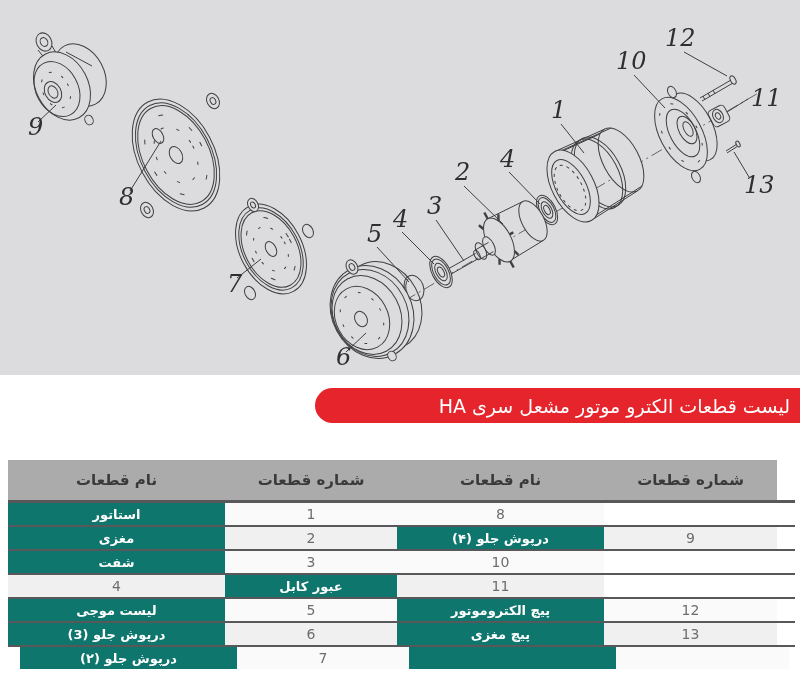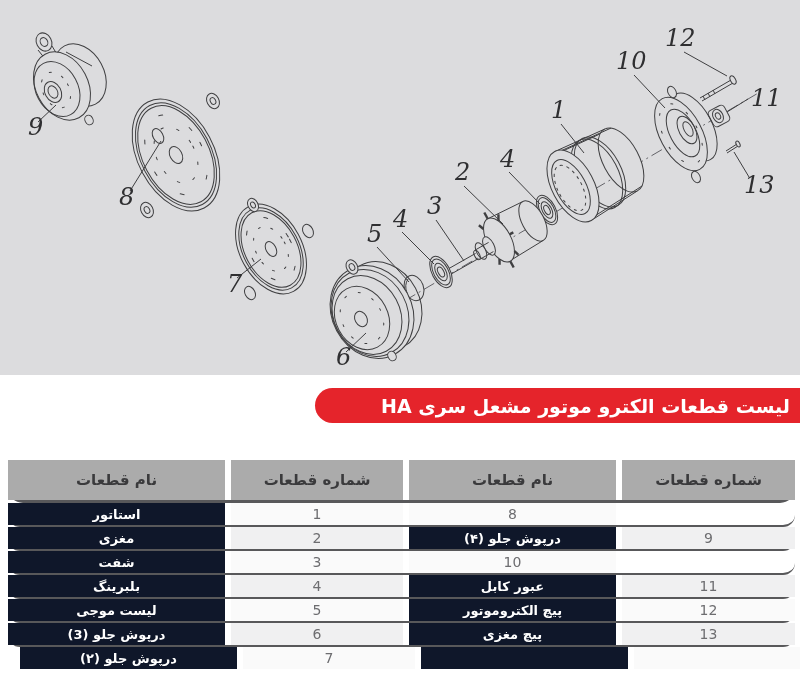--- a/index.html
+++ b/index.html
@@ -16,38 +16,37 @@
   .leader{stroke:#3f3f41;stroke-width:1;}
   .plabel{font-family:"DejaVu Serif","Liberation Serif",serif;font-style:italic;
           font-size:24px;fill:#2f2f31;}
   
   .banner{
     margin:13px 0 0 315px;height:35px;width:485px;background:#e5242b;
     border-radius:18px 0 0 18px;direction:rtl;display:flex;align-items:center;
     justify-content:flex-start;padding:0;box-sizing:border-box;
   }
   .banner span{
-    color:#ffffff;font-size:19px;font-weight:bold;padding-right:10px;
+    color:#ffffff;font-size:19px;font-weight:normal;padding-right:10px;
     white-space:nowrap;letter-spacing:0;
   }
   
   .ptable{margin:37px 5px 0 8px;width:787px;}
   .trow{
-    display:grid;grid-template-columns:217px 172px 207px 173px;column-gap:6px;
+    display:grid;grid-template-columns:217px 172px 207px 173px;
     border-bottom:2px solid #58585a;
-    border-radius:15px;
   }
   .trow:last-child{border-bottom:none;padding-left:12px;}
   .thead{border-bottom:3px solid #58585a;}
   .cell{
     display:flex;align-items:center;justify-content:center;
     height:22px;font-size:13px;direction:rtl;
   }
   .thead .cell{height:40px;background:#ababab;color:#3a3a3c;font-size:15px;font-weight:600;}
-  .cell.name{background:#0f172a;color:#ffffff;font-weight:bold;}
+  .cell.name{background:#0f766e;color:#ffffff;font-weight:bold;}
   .cell.num{color:#6d6d70;font-size:14px;direction:ltr;}
   .cell.num.a{background:#fafafa;}
   .cell.num.b{background:#f0f0f1;}
 </style>
 </head>
 <body>
 
 <div class="stage">
 
   <div class="diagram">
@@ -258,21 +257,20 @@
           <div class="cell num b">2</div>
           <div class="cell name">درپوش جلو (۴)</div>
           <div class="cell num b">9</div>
         </div>
         <div class="trow">
           <div class="cell name">شفت</div>
           <div class="cell num a">3</div>
           <div class="cell num a">10</div>
         </div>
         <div class="trow">
-          <div class="cell name">بلبرینگ</div>
           <div class="cell num b">4</div>
           <div class="cell name">عبور کابل</div>
           <div class="cell num b">11</div>
         </div>
         <div class="trow">
           <div class="cell name">لیست موجی</div>
           <div class="cell num a">5</div>
           <div class="cell name">پیچ الکتروموتور</div>
           <div class="cell num a">12</div>
         </div>

